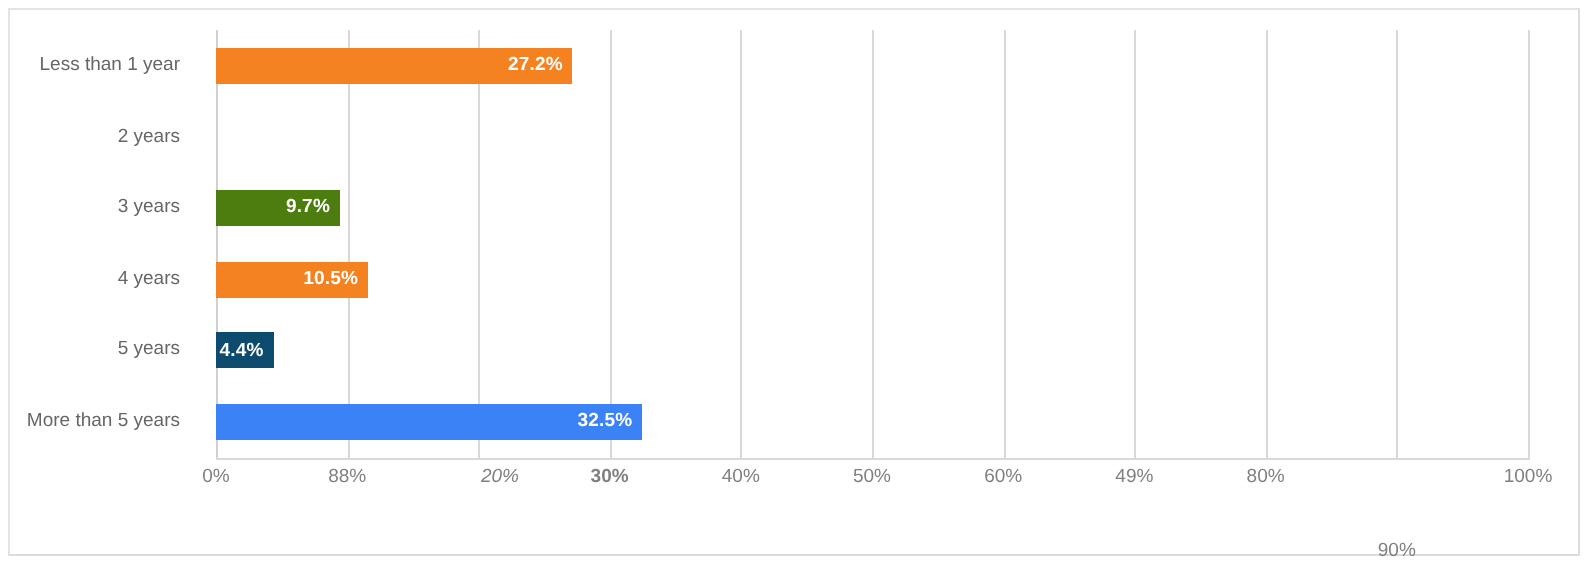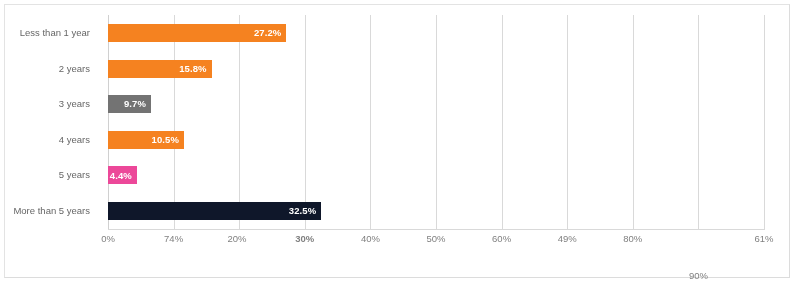--- a/index.html
+++ b/index.html
@@ -152,71 +152,64 @@
     </div>
 
   <div id="plot-area">
       <div class="bar-row" style="top: 0px; text-decoration: underline;">
         <div class="bar-track">
           <div class="bar" style="width: 178.432px; background: rgb(245, 130, 32);">
             <span class="bar-value">27.2%</span>
           </div>
         </div>
       </div>
-      <div class="bar-row" style="top: 35.6px;">
-        <div class="bar-track">
-          <div class="bar" style="width: 103.648px; background: rgb(245, 130, 32);">
-            <span class="bar-value">15.8%</span>
-          </div>
-        </div>
-      </div>
       <div class="bar-row" style="top: 71.2px;">
         <div class="bar-track">
-          <div class="bar" style="width: 43px; background: #737373;">
+          <div class="bar" style="width: 62px; background: #4d7c0f;">
             <span class="bar-value">9.7%</span>
           </div>
         </div>
       </div>
       <div class="bar-row" style="top: 106.8px;">
         <div class="bar-track">
           <div class="bar" style="width: 76px; background: rgb(245, 130, 32);">
             <span class="bar-value">10.5%</span>
           </div>
         </div>
       </div>
       <div class="bar-row" style="top: 142.4px;">
         <div class="bar-track">
-          <div class="bar" style="width: 28.864px; background: #ec4899;">
+          <div class="bar" style="width: 28.864px; background: #0c4a6e;">
             <span class="bar-value">4.4%</span>
           </div>
         </div>
       </div>
       <div class="bar-row" style="top: 178px;">
         <div class="bar-track">
-          <div class="bar" style="width: 213.2px; background: #0f172a;">
+          <div class="bar" style="width: 213.2px; background: #3b82f6;">
             <span class="bar-value">32.5%</span>
           </div>
         </div>
       </div>
     </div>
 
   <div id="axis-line"></div>
 
   <div id="tick-labels">
       <div class="tick-label" style="left: 103px;">0%</div>
-      <div class="tick-label" style="left: 168.6px;">74%</div>
-      <div class="tick-label" style="left: 232px;">20%</div>
+      <div class="tick-label" style="left: 168.6px;">88%</div>
+      <div class="tick-label" style="left: 245px; font-style: italic;">20%</div>
       <div class="tick-label" style="left: 299.8px; font-weight: bold;">30%</div>
       <div class="tick-label" style="left: 365.4px;">40%</div>
       <div class="tick-label" style="left: 431px;">50%</div>
       <div class="tick-label" style="left: 496.6px;">60%</div>
       <div class="tick-label" style="left: 562.2px;">49%</div>
       <div class="tick-label" style="left: 627.8px;">80%</div>
       <div class="tick-label" style="left: 693.4px; margin-top: 37px;">90%</div>
-      <div class="tick-label" style="left: 759px;">61%</div>
+      <div class="tick-label" style="left: 759px;">100%</div>
     </div>
 
   <div id="cat-labels">
       <div class="cat-label" style="top: 23px;">Less than 1 year</div>
       <div class="cat-label" style="top: 58.6px;">2 years</div>
       <div class="cat-label" style="top: 94.2px;">3 years</div>
       <div class="cat-label" style="top: 129.8px;">4 years</div>
       <div class="cat-label" style="top: 165.4px;">5 years</div>
       <div class="cat-label" style="top: 201px;">More than 5 years</div>
     </div>

